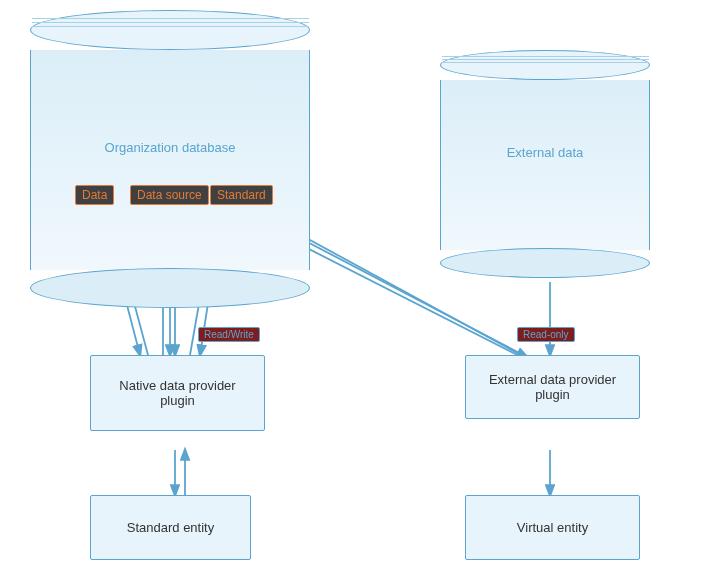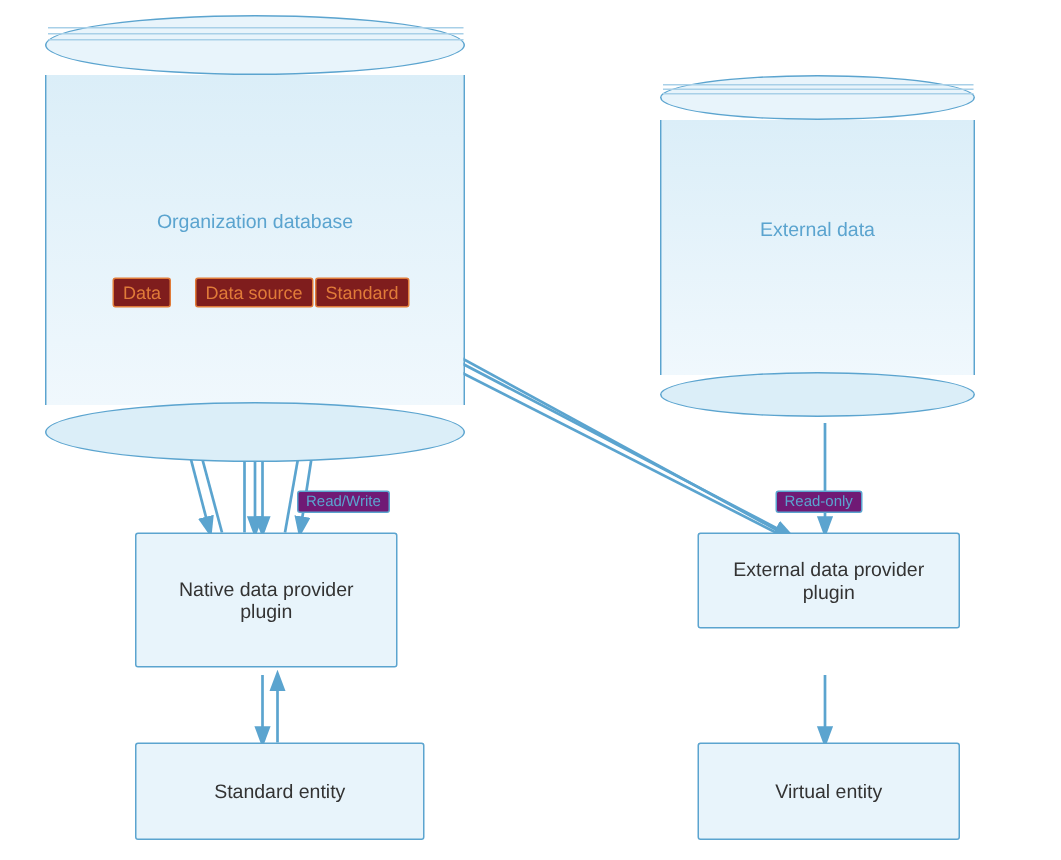--- a/index.html
+++ b/index.html
@@ -113,32 +113,32 @@
       justify-content: center;
       text-align: center;
       font-size: 13px;
       color: #333;
     }
 
     
     .tag-box {
       position: absolute;
       border: 1.5px solid #e07b39;
-      background: #7f1d1d;
+      background: #404040;
       border-radius: 2px;
       padding: 2px 6px;
       font-size: 12px;
       color: #e07b39;
     }
 
     
     .badge {
       position: absolute;
       border: 1px solid #5ba4cf;
-      background: #701a75;
+      background: #7f1d1d;
       border-radius: 2px;
       padding: 1px 5px;
       font-size: 10px;
       color: #5ba4cf;
     }
 
     
     .arrows-svg {
       position: absolute;
       top: 0;
@@ -230,31 +230,31 @@
   </div>
 
   <div class="badge" style="left:198px; top:327px;">
     <span>Read/Write</span>
   </div>
 
   <div class="badge" style="left:517px; top:327px;">
     <span>Read-only</span>
   </div>
 
-  <div class="box" style="left:90px; top:355px; width:175px; height:90px;">
+  <div class="box" style="left:90px; top:355px; width:175px; height:76px;">
     <span style="white-space:pre-line;">Native data provider
 plugin</span>
   </div>
 
   <div class="box" style="left:465px; top:355px; width:175px; height:64px;">
     <span style="white-space:pre-line;">External data provider
 plugin</span>
   </div>
 
-  <div class="box" style="left:90px; top:495px; width:193px; height:65px;">
+  <div class="box" style="left:90px; top:495px; width:161px; height:65px;">
     <span>Standard entity</span>
   </div>
 
   <div class="box" style="left:465px; top:495px; width:175px; height:65px;">
     <span>Virtual entity</span>
   </div>
 
 </div>
 
 </body></html>

